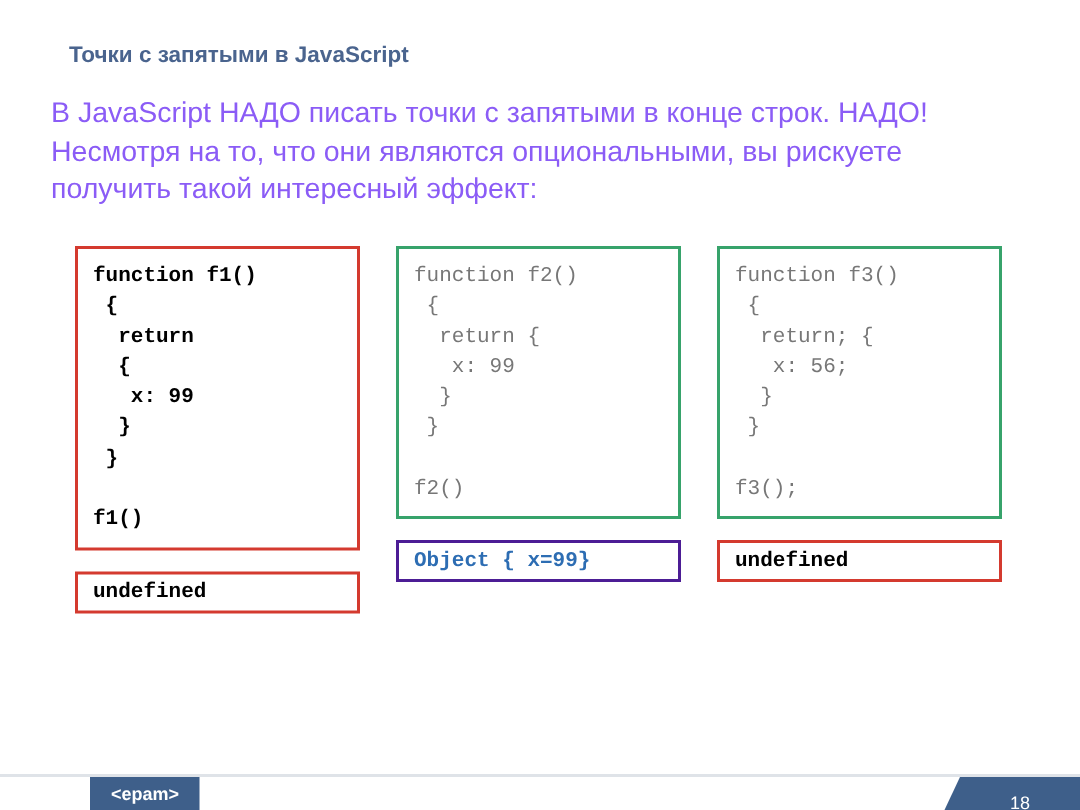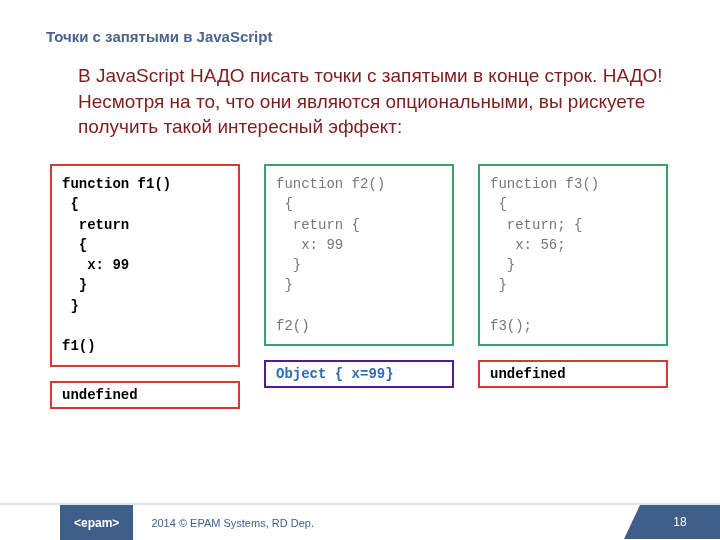--- a/index.html
+++ b/index.html
@@ -8,22 +8,22 @@
     background: #ffffff;
     font-family: Arial, Helvetica, sans-serif;
     position: relative; overflow: hidden;
   }
   .title {
     color: #4a648e; font-weight: bold;
     font-size: 15px;
     padding: 28px 0 0 46px;
   }
   .body-text {
-    font-size: 19px; color: #7f1d1d;
-    padding: 18px 40px 0 78px; line-height: 1.35;
+    font-size: 19px; color: #8b5cf6;
+    padding: 18px 40px 0 34px; line-height: 1.35;
   }
   .examples {
     display: flex; gap: 24px;
     padding: 24px 0 0 50px;
   }
   .col { width: 190px; }
   .code-box {
     font-family: "Courier New", monospace;
     font-size: 14px; line-height: 1.45;
     padding: 8px 10px; white-space: pre;
@@ -34,21 +34,21 @@
   .result-box {
     margin-top: 14px;
     font-family: "Courier New", monospace;
     font-size: 14px; font-weight: bold;
     padding: 4px 10px;
   }
   .res-red  { border: 2px solid #d43a2f; color: #000000; }
   .res-blue { border: 2px solid #4c1d95; color: #2d6db3; }
   .footer {
     position: absolute; left: 0; right: 0; bottom: 0;
-    height: 37px;
+    height: 24px;
     border-top: 2px solid #dfe3e8;
     display: flex; align-items: center;
   }
   .logo {
     background: #3e5f8a; color: #fff;
     height: 100%; display: flex; align-items: center;
     padding: 0 14px; font-weight: bold; font-size: 12px;
     margin-left: 60px;
   }
   .copyright {
@@ -104,15 +104,14 @@
   }
  }
 
 f3();</div>
     <div class="result-box res-red">undefined</div>
   </div>
 </div>
 
 <div class="footer">
   <div class="logo">&lt;epam&gt;</div>
-  <div class="copyright">2014 © EPAM Systems, RD Dep.</div>
   <div class="pagenum">18</div>
 </div>
 
 </body></html>

